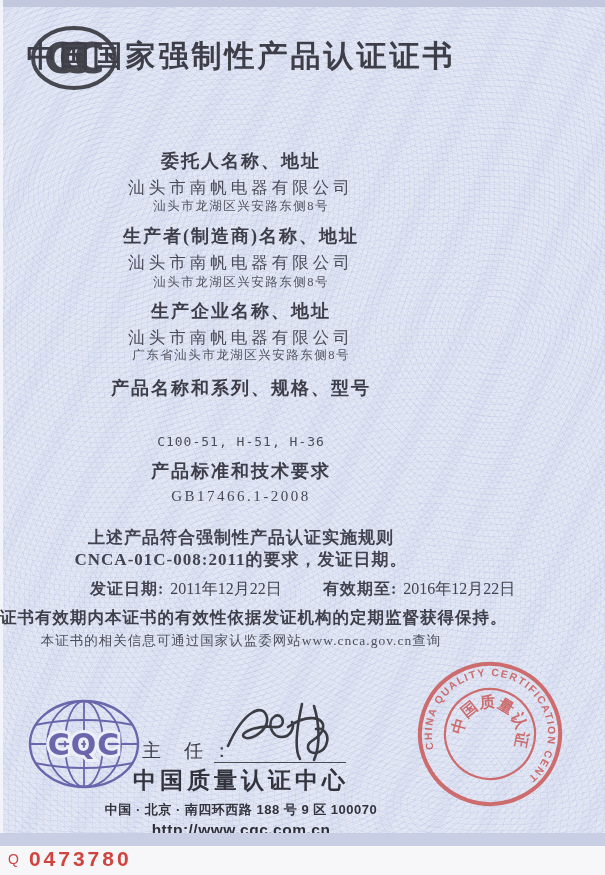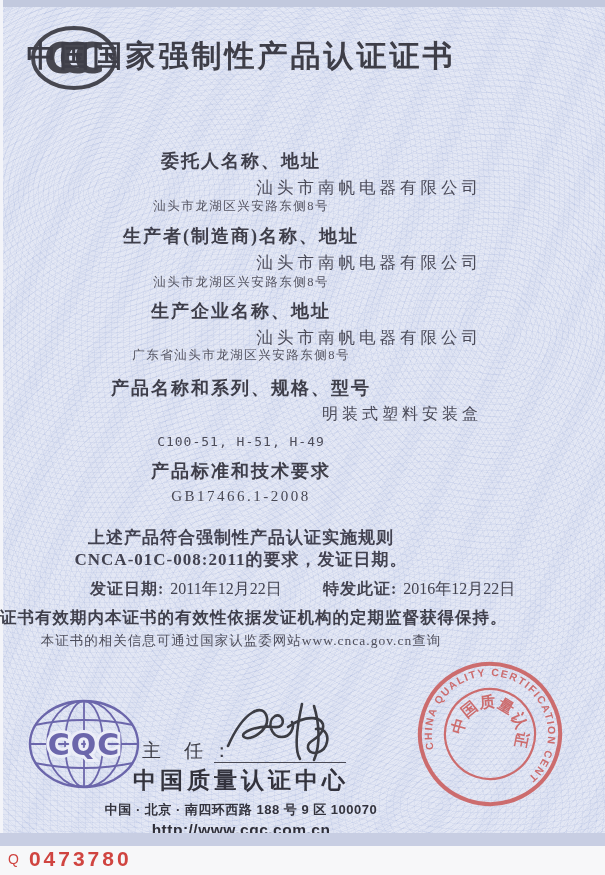--- a/index.html
+++ b/index.html
@@ -14,21 +14,21 @@
       repeating-linear-gradient(115deg, rgba(140,158,212,.05) 0 14px, rgba(0,0,0,0) 14px 46px),
       #e3e7f4;
   }
   .topband{position:absolute;left:0;top:0;width:605px;height:7px;background:#c2c9de;}
   .leftedge{position:absolute;left:0;top:0;width:3px;height:875px;background:#f3f4f9;}
   .line{position:absolute;left:0;width:482px;text-align:center;color:#474753;white-space:nowrap;}
   .title{top:36px;font-size:30px;font-weight:bold;letter-spacing:3px;color:#3e3e48;}
   .certno{top:104px;font-size:17px;color:#41414c;letter-spacing:1px;}
   .certno .lbl{font-weight:bold;margin-right:10px;}
   .heading{font-size:18px;font-weight:bold;color:#3e3e4a;letter-spacing:2px;}
-  .company{font-size:16.5px;letter-spacing:4px;color:#4a4a58;text-align:right;}
+  .company{font-size:16.5px;letter-spacing:4px;color:#4a4a58;}
   .addr{font-size:12.5px;letter-spacing:1.5px;color:#555562;}
   .models{font-size:13px;font-family:"DejaVu Sans Mono","Liberation Mono",monospace;letter-spacing:1px;color:#4c4c59;}
   .standard{font-size:15px;letter-spacing:2.5px;color:#48485四;color:#484854;}
   .stmt{font-size:17px;font-weight:bold;letter-spacing:1px;color:#424250;}
   .dateitem{position:absolute;top:579px;font-size:16px;color:#434350;white-space:nowrap;}
   .dateitem .lbl{font-weight:bold;letter-spacing:1px;margin-right:6px;}
   .validity{top:607px;font-size:16.5px;font-weight:bold;letter-spacing:1px;color:#3f3f4b;}
   .infonote{top:632px;font-size:13.5px;letter-spacing:1px;color:#4e4e5b;}
   .sans{font-family:"Liberation Sans","DejaVu Sans",sans-serif;}
   .director{position:absolute;left:142px;top:738px;font-size:19px;letter-spacing:2px;color:#3c3c46;}
@@ -64,34 +64,33 @@
 
   <div class="line heading" style="top:224px">生产者(制造商)名称、地址</div>
   <div class="line company" style="top:252px">汕头市南帆电器有限公司</div>
   <div class="line addr" style="top:274px">汕头市龙湖区兴安路东侧8号</div>
 
   <div class="line heading" style="top:299px">生产企业名称、地址</div>
   <div class="line company" style="top:327px">汕头市南帆电器有限公司</div>
   <div class="line addr" style="top:347px">广东省汕头市龙湖区兴安路东侧8号</div>
 
   <div class="line heading" style="top:376px">产品名称和系列、规格、型号</div>
-  <div class="line company" style="top:404px;font-size:16px">明装式塑料安装盒</div>
-  <div class="line models" style="top:434px">C100-51, H-51, H-49</div>
+  <div class="line models" style="top:434px">C100-51, H-51, H-36</div>
 
   <div class="line heading" style="top:459px">产品标准和技术要求</div>
   <div class="line standard" style="top:488px">GB17466.1-2008</div>
 
   <div class="line stmt" style="top:526px">上述产品符合强制性产品认证实施规则</div>
   <div class="line stmt" style="top:548px">CNCA-01C-008:2011的要求，发证日期。</div>
 
   <div class="dateitem" style="left:90px">
     <span class="lbl">发证日期:</span><span>2011年12月22日</span>
   </div>
   <div class="dateitem" style="left:323px">
-    <span class="lbl">特发此证:</span><span>2016年12月22日</span>
+    <span class="lbl">有效期至:</span><span>2016年12月22日</span>
   </div>
 
   <div class="line validity">证书有效期内本证书的有效性依据发证机构的定期监督获得保持。</div>
   <div class="line infonote">本证书的相关信息可通过国家认监委网站www.cnca.gov.cn查询</div>
 
   <svg style="left:26px;top:698px;" width="116" height="94" viewBox="0 0 116 94">
     <g stroke="#6b66ab" fill="none" stroke-width="2.4">
       <ellipse cx="58" cy="46" rx="54" ry="43"></ellipse>
       <ellipse cx="58" cy="46" rx="37" ry="43" stroke-width="1.8"></ellipse>
       <ellipse cx="58" cy="46" rx="19" ry="43" stroke-width="1.8"></ellipse>

